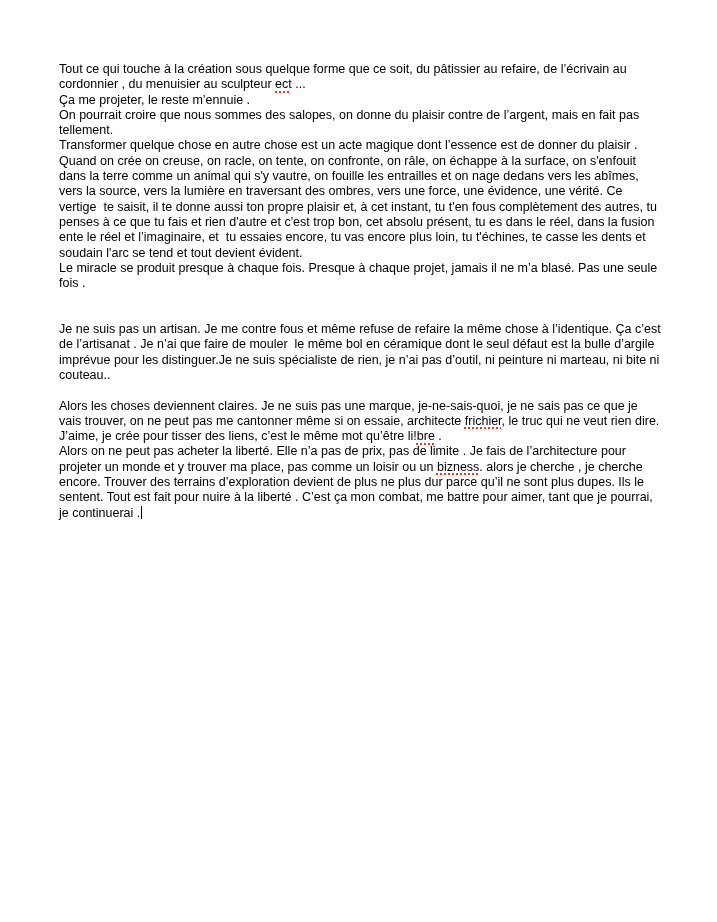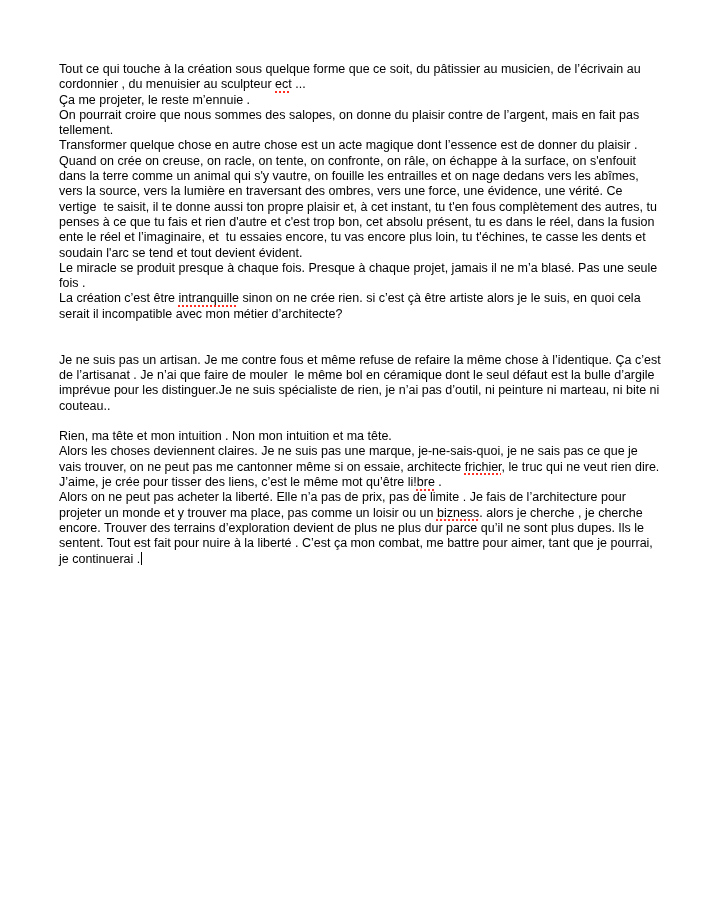--- a/index.html
+++ b/index.html
@@ -54,28 +54,26 @@
   @keyframes blink {
     0%, 55% { opacity: 1; }
     56%, 100% { opacity: 1; }
   }
 </style>
 </head>
 <body>
 
 <div class="page">
   <div class="doc">
-      <p class="para"><span class="">Tout ce qui touche à la création sous quelque forme que ce soit, du pâtissier au musicien, de l’écrivain au cordonnier , du menuisier au sculpteur </span><span class="misspelled">ect</span><span class=""> ...</span></p>
+      <p class="para"><span class="">Tout ce qui touche à la création sous quelque forme que ce soit, du pâtissier au refaire, de l’écrivain au cordonnier , du menuisier au sculpteur </span><span class="misspelled">ect</span><span class=""> ...</span></p>
       <p class="para"><span class="">Ça me projeter, le reste m’ennuie .</span></p>
       <p class="para"><span class="">On pourrait croire que nous sommes des salopes, on donne du plaisir contre de l’argent, mais en fait pas tellement.</span></p>
       <p class="para"><span class="">Transformer quelque chose en autre chose est un acte magique dont l’essence est de donner du plaisir .</span></p>
       <p class="para"><span class="">Quand on crée on creuse, on racle, on tente, on confronte, on râle, on échappe à la surface, on s'enfouit dans la terre comme un animal qui s'y vautre, on fouille les entrailles et on nage dedans vers les abîmes, vers la source, vers la lumière en traversant des ombres, vers une force, une évidence, une vérité. Ce vertige  te saisit, il te donne aussi ton propre plaisir et, à cet instant, tu t'en fous complètement des autres, tu penses à ce que tu fais et rien d'autre et c'est trop bon, cet absolu présent, tu es dans le réel, dans la fusion ente le réel et l’imaginaire, et  tu essaies encore, tu vas encore plus loin, tu t'échines, te casse les dents et soudain l'arc se tend et tout devient évident.</span></p>
       <p class="para"><span class="">Le miracle se produit presque à chaque fois. Presque à chaque projet, jamais il ne m’a blasé. Pas une seule fois .</span></p>
-      <p class="para"><span class="">La création c’est être </span><span class="misspelled">intranquille</span><span class=""> sinon on ne crée rien. si c’est çà être artiste alors je le suis, en quoi cela serait il incompatible avec mon métier d’architecte?</span></p>
       <p class="para blank"></p>
       <p class="para blank"></p>
       <p class="para"><span class="">Je ne suis pas un artisan. Je me contre fous et même refuse de refaire la même chose à l’identique. Ça c’est de l’artisanat . Je n’ai que faire de mouler  le même bol en céramique dont le seul défaut est la bulle d’argile imprévue pour les distinguer.Je ne suis spécialiste de rien, je n’ai pas d’outil, ni peinture ni marteau, ni bite ni couteau..</span></p>
       <p class="para blank"></p>
-      <p class="para"><span class="">Rien, ma tête et mon intuition . Non mon intuition et ma tête.</span></p>
       <p class="para"><span class="">Alors les choses deviennent claires. Je ne suis pas une marque, je-ne-sais-quoi, je ne sais pas ce que je vais trouver, on ne peut pas me cantonner même si on essaie, architecte </span><span class="misspelled">frichier</span><span class="">, le truc qui ne veut rien dire. J’aime, je crée pour tisser des liens, c’est le même mot qu’être li!</span><span class="misspelled">bre</span><span class=""> .</span></p>
       <p class="para"><span class="">Alors on ne peut pas acheter la liberté. Elle n’a pas de prix, pas de limite . Je fais de l’architecture pour projeter un monde et y trouver ma place, pas comme un loisir ou un </span><span class="misspelled">bizness</span><span class="">. alors je cherche , je cherche encore. Trouver des terrains d’exploration devient de plus ne plus dur parce qu’il ne sont plus dupes. Ils le sentent. Tout est fait pour nuire à la liberté . C’est ça mon combat, me battre pour aimer, tant que je pourrai, je continuerai .</span><span class="caret"></span></p>
     </div>
 </div>
 
 </body></html>

